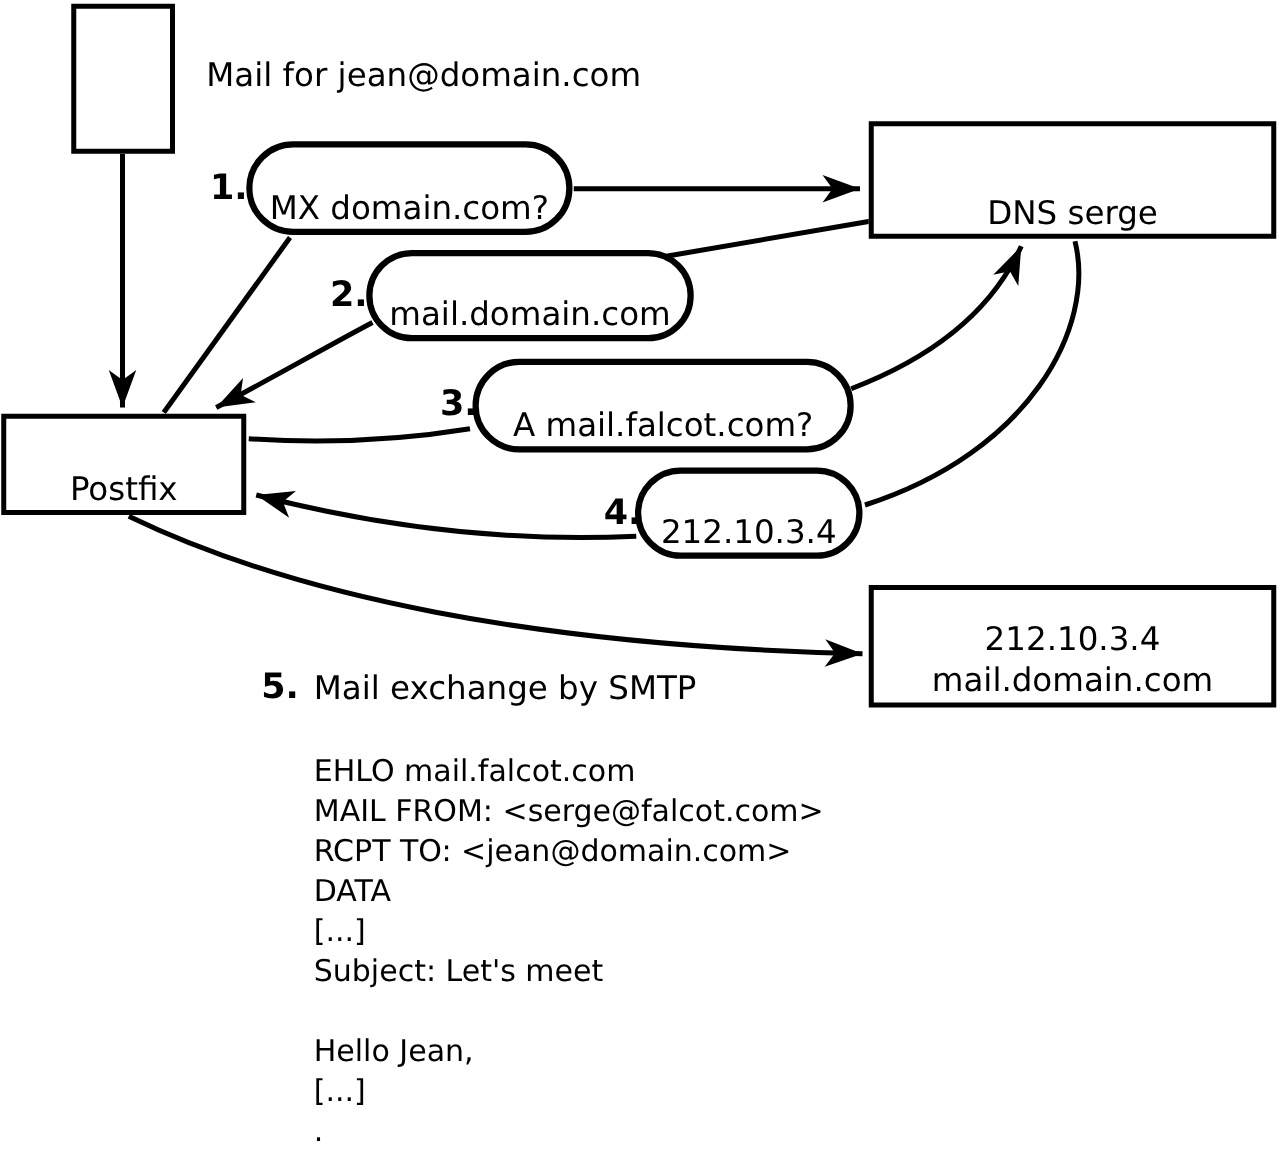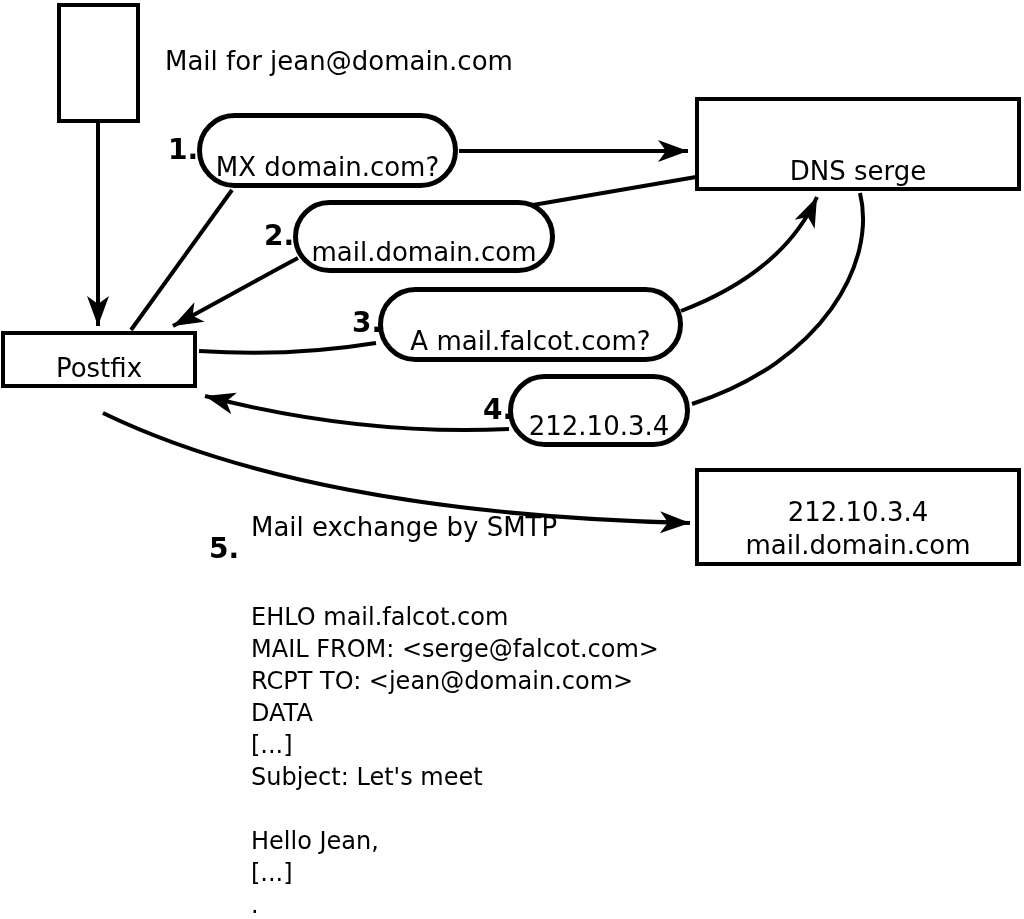--- a/index.html
+++ b/index.html
@@ -11,30 +11,30 @@
   .box{
     position:absolute;box-sizing:border-box;background:#ffffff;
     border:4px solid #000;display:flex;align-items:flex-end;justify-content:center;
     font-size:26px;line-height:1.2;text-align:center;
   }
   .pill{border-radius:40px;border-width:5px;}
   .num{
     position:absolute;font-weight:bold;font-size:28px;line-height:1;
   }
   .note{position:absolute;left:165px;top:46px;font-size:26px;}
-  .step5-label{position:absolute;left:251px;top:512px;font-size:26px;}
+  .step5-label{position:absolute;left:251px;top:536px;font-size:26px;}
   .mailserver-inner{display:flex;flex-direction:column;line-height:33px;}
   .smtp{
     position:absolute;left:251px;top:601px;margin:0;
     font-family:"DejaVu Sans",sans-serif;font-size:24px;line-height:32px;
     white-space:pre;
   }
   
   .envelope{left:57px;top:3px;width:83px;height:120px;}
-  .postfix{left:1px;top:331px;width:196px;height:57px;}
+  .postfix{left:1px;top:331px;width:196px;height:81px;}
   .dns{left:695px;top:97px;width:326px;height:94px;}
   .mailserver{left:695px;top:468px;width:326px;height:98px;}
   .pill1{left:197px;top:113px;width:261px;height:75px;}
   .pill2{left:293px;top:200px;width:262px;height:73px;}
   .pill3{left:378px;top:287px;width:305px;height:75px;}
   .pill4{left:508px;top:374px;width:182px;height:73px;}
   .num1{left:168px;top:136px;}
   .num2{left:264px;top:222px;}
   .num3{left:352px;top:309px;}
   .num4{left:483px;top:396px;}

